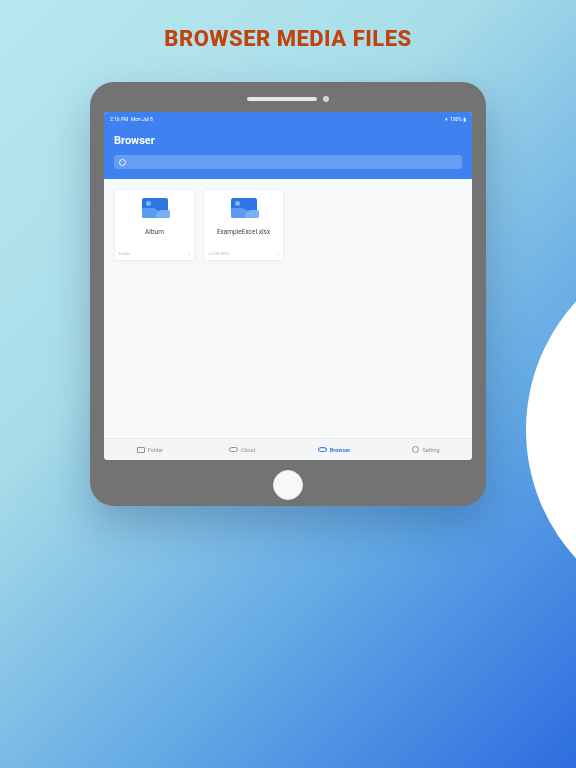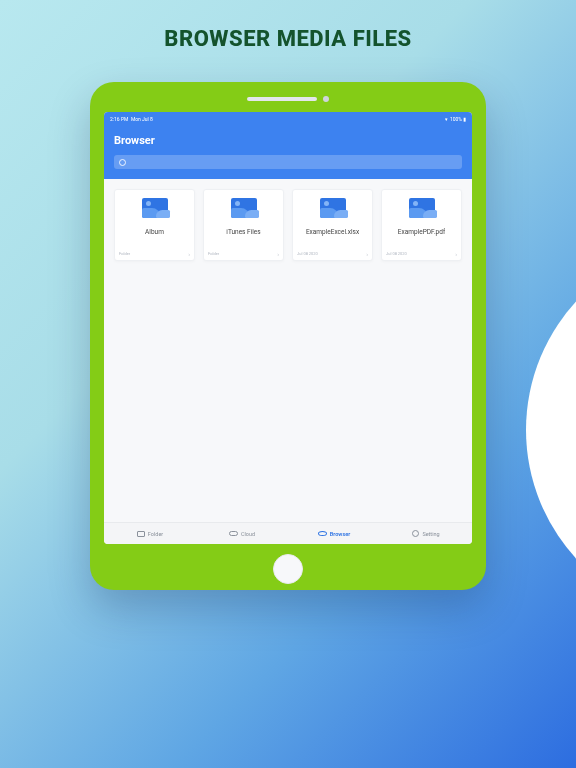--- a/index.html
+++ b/index.html
@@ -10,26 +10,26 @@
   position: relative; overflow: hidden;
 }
 .wedge {
   position: absolute; right: -330px; top: 240px;
   width: 380px; height: 380px; border-radius: 50%;
   background: #ffffff;
 }
 .title {
   text-align: center; padding-top: 26px;
   font-size: 22px; font-weight: 800; letter-spacing: 0.5px;
-  color: #14532d;
+  color: #c2410c;
 }
 .tablet {
   position: absolute; left: 90px; top: 82px;
-  width: 396px; height: 508px;
-  background: #84cc16; border-radius: 24px;
+  width: 396px; height: 424px;
+  background: #737373; border-radius: 24px;
   box-shadow: 0 18px 40px rgba(10,30,80,0.25);
 }
 .speaker {
   position: absolute; top: 14px; left: 50%; transform: translateX(-50%);
   display:flex; gap:6px; align-items:center;
 }
 .speaker .bar { width: 70px; height: 4px; background:#e3e6eb; border-radius:4px; }
 .speaker .dot { width: 6px; height: 6px; background:#cfd5dd; border-radius:50%; }
 .screen {
   position: absolute; left: 14px; right: 14px; top: 30px; bottom: 46px;
@@ -144,62 +144,36 @@
               <span class="hill1"></span>
               <span class="hill2"></span>
             </div>
           <div class="card-label">Album</div>
           <div class="card-footer">
             <span>Folder</span>
             <span class="arrow">›</span>
           </div>
         </div>
 
-        <div class="card">
-          <div class="thumb">
-              <span class="bg"></span>
-              <span class="sun"></span>
-              <span class="hill1"></span>
-              <span class="hill2"></span>
-            </div>
-          <div class="card-label">iTunes Files</div>
-          <div class="card-footer">
-            <span>Folder</span>
-            <span class="arrow">›</span>
-          </div>
-        </div>
 
 
         <div class="card">
           <div class="thumb">
               <span class="bg"></span>
               <span class="sun"></span>
               <span class="hill1"></span>
               <span class="hill2"></span>
             </div>
           <div class="card-label">ExampleExcel.xlsx</div>
           <div class="card-footer">
             <span>Jul 08 2020</span>
             <span class="arrow">›</span>
           </div>
         </div>
 
-        <div class="card">
-          <div class="thumb">
-              <span class="bg"></span>
-              <span class="sun"></span>
-              <span class="hill1"></span>
-              <span class="hill2"></span>
-            </div>
-          <div class="card-label">ExamplePDF.pdf</div>
-          <div class="card-footer">
-            <span>Jul 08 2020</span>
-            <span class="arrow">›</span>
-          </div>
-        </div>
 
 
       </div>
     </div>
 
     <div class="tabbar">
       <div class="tab">
         <span class="ico"></span>
         <span>Folder</span>
       </div>

